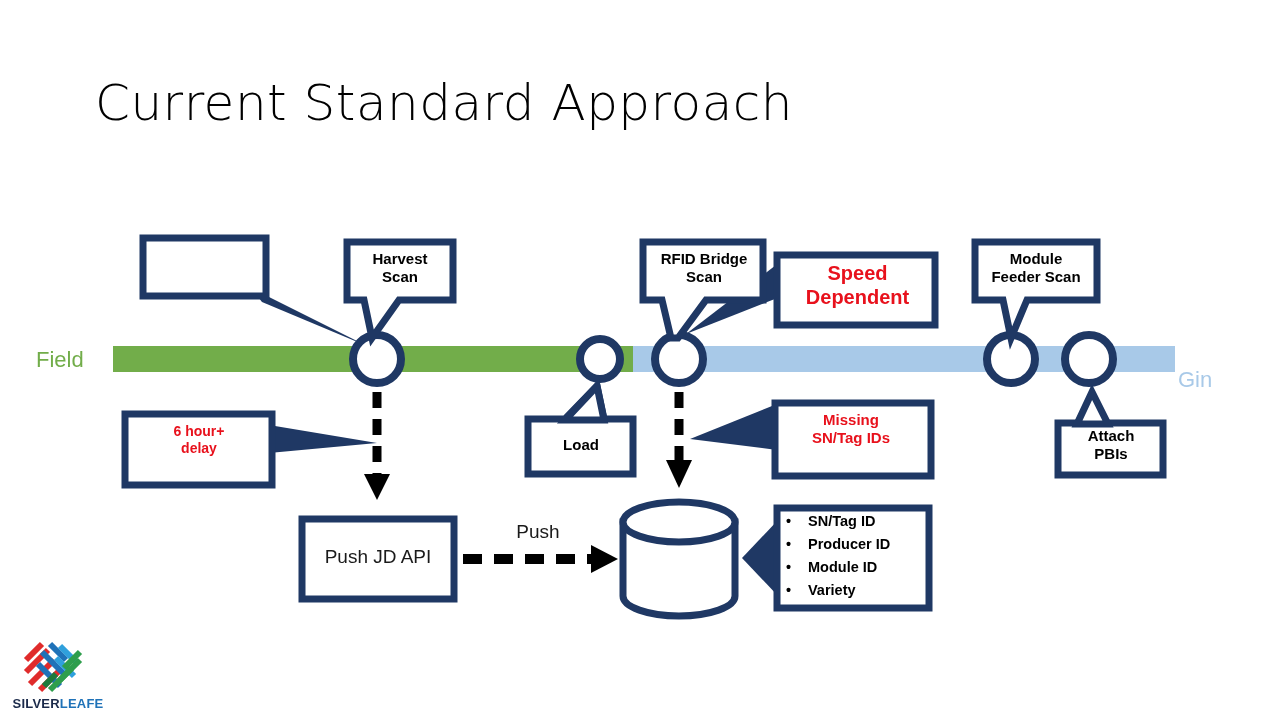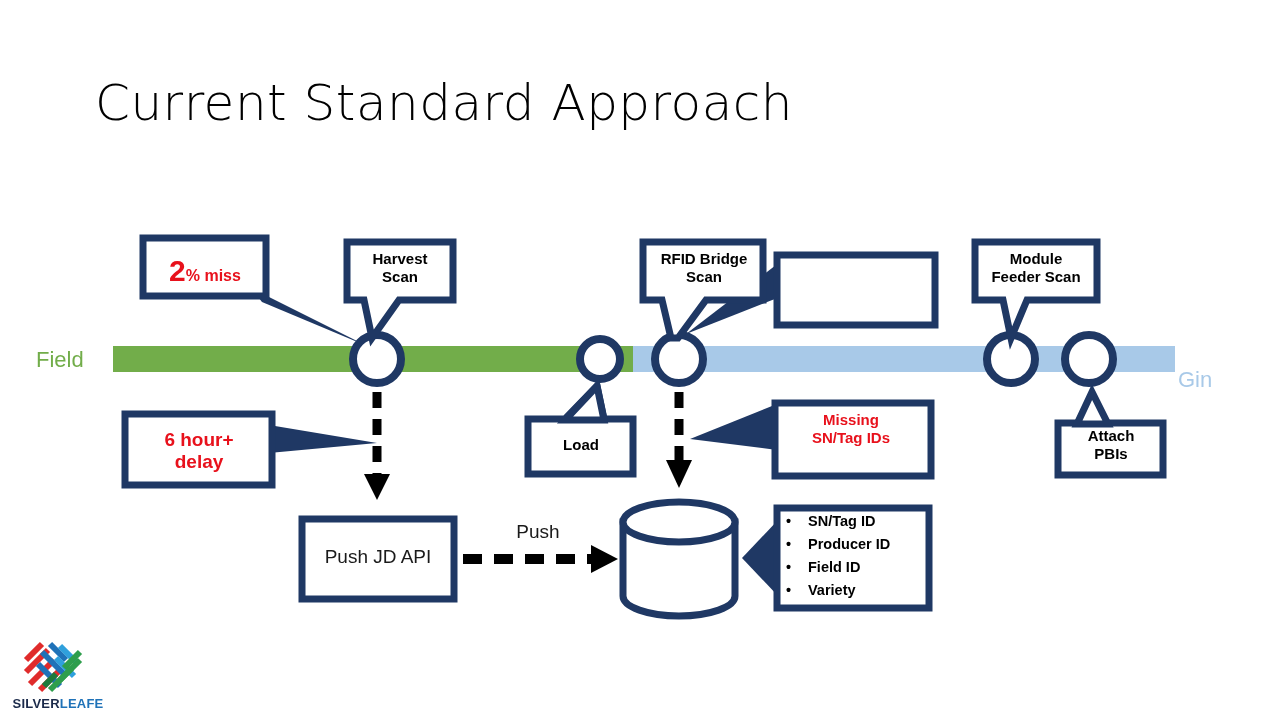--- a/index.html
+++ b/index.html
@@ -64,21 +64,21 @@
   }
   .txt.red { color: #e8111c; }
   .txt.plain { font-weight: normal; color: #1a1a1a; }
 
   .t-harvest      { left: 347px; top: 250px; width: 106px; font-size: 15px; }
   .t-rfid         { left: 645px; top: 250px; width: 118px; font-size: 15px; }
   .t-module       { left: 975px; top: 250px; width: 122px; font-size: 15px; }
   .t-speed        { left: 780px; top: 262px; width: 155px; font-size: 20px; }
   .t-pctmiss      { left: 146px; top: 253px; width: 118px; font-size: 16px; }
   .t-pctmiss .big { font-size: 30px; }
-  .t-delay        { left: 128px; top: 423px; width: 142px; font-size: 19px; margin-top: 6px; }
+  .t-delay        { left: 128px; top: 423px; width: 142px; font-size: 14px; }
   .t-load         { left: 530px; top: 436px; width: 102px; font-size: 15px; }
   .t-missing      { left: 777px; top: 411px; width: 148px; font-size: 15px; }
   .t-attach       { left: 1059px; top: 427px; width: 104px; font-size: 15px; }
   .t-polljd       { left: 302px; top: 546px; width: 152px; font-size: 19px; }
   .t-gindb        { left: 623px; top: 528px; width: 114px; font-size: 19px; }
   .t-push         { left: 488px; top: 521px; width: 100px; font-size: 19px; }
 
   
   .bullets {
     position: absolute;
@@ -193,28 +193,29 @@
       <path d="M623,522 V596 a56,20 0 0 0 112,0 V522 Z" fill="#ffffff" stroke="#1f3864" stroke-width="7"></path>
       <ellipse cx="679" cy="522" rx="56" ry="20" fill="#ffffff" stroke="#1f3864" stroke-width="7"></ellipse>
     </g>
   </svg>
 
   <div class="title">Current Standard Approach</div>
 
   <div class="axis-label field">Field</div>
   <div class="axis-label gin">Gin</div>
 
-  <div class="txt red t-pctmiss"><span class="big">2</span><span>% miss</span></div>
 
   <div class="txt t-harvest">Harvest
 Scan</div>
 
   <div class="txt t-rfid">RFID Bridge
 Scan</div>
 
+  <div class="txt red t-speed">Speed
+Dependent</div>
 
   <div class="txt t-module">Module
 Feeder Scan</div>
 
   <div class="txt red t-delay">6 hour+
 delay</div>
 
   <div class="txt t-load">Load</div>
 
   <div class="txt red t-missing">Missing
@@ -232,21 +233,21 @@
     <div class="b-row">
       <span class="b-dot">•</span>
       <span class="b-label">SN/Tag ID</span>
     </div>
     <div class="b-row">
       <span class="b-dot">•</span>
       <span class="b-label">Producer ID</span>
     </div>
     <div class="b-row">
       <span class="b-dot">•</span>
-      <span class="b-label">Field ID</span>
+      <span class="b-label">Module ID</span>
     </div>
     <div class="b-row">
       <span class="b-dot">•</span>
       <span class="b-label">Variety</span>
     </div>
   </div>
 
   <div class="logo">
     <svg class="logo-mark" viewBox="0 0 64 54">
       <g stroke-linecap="butt">

